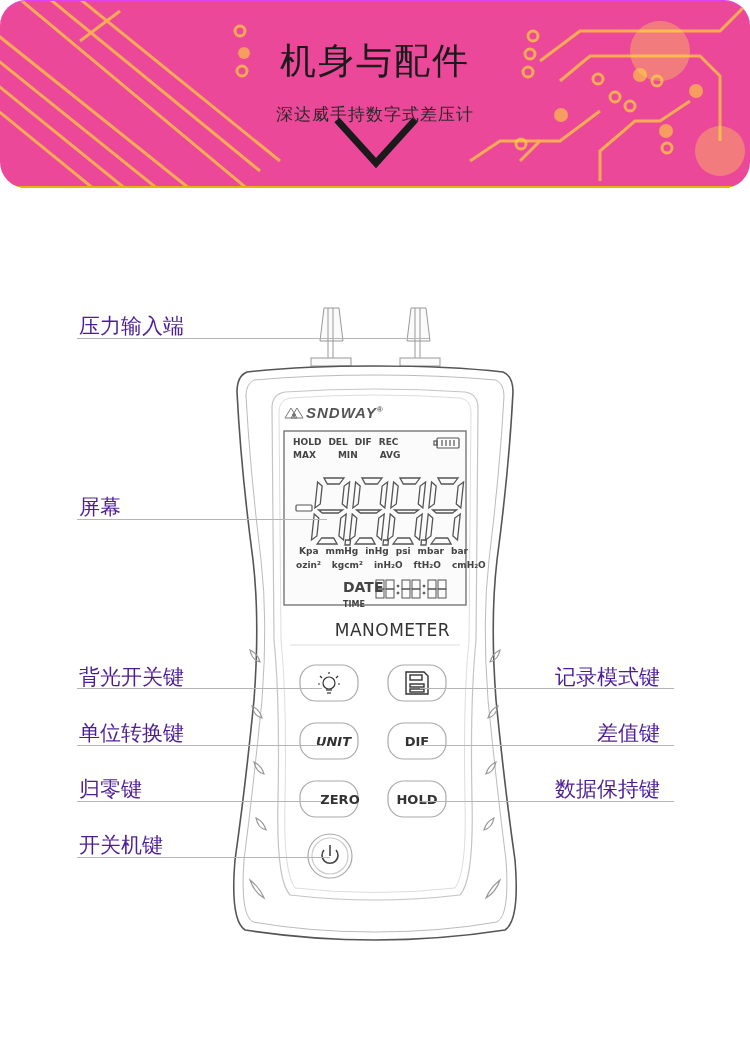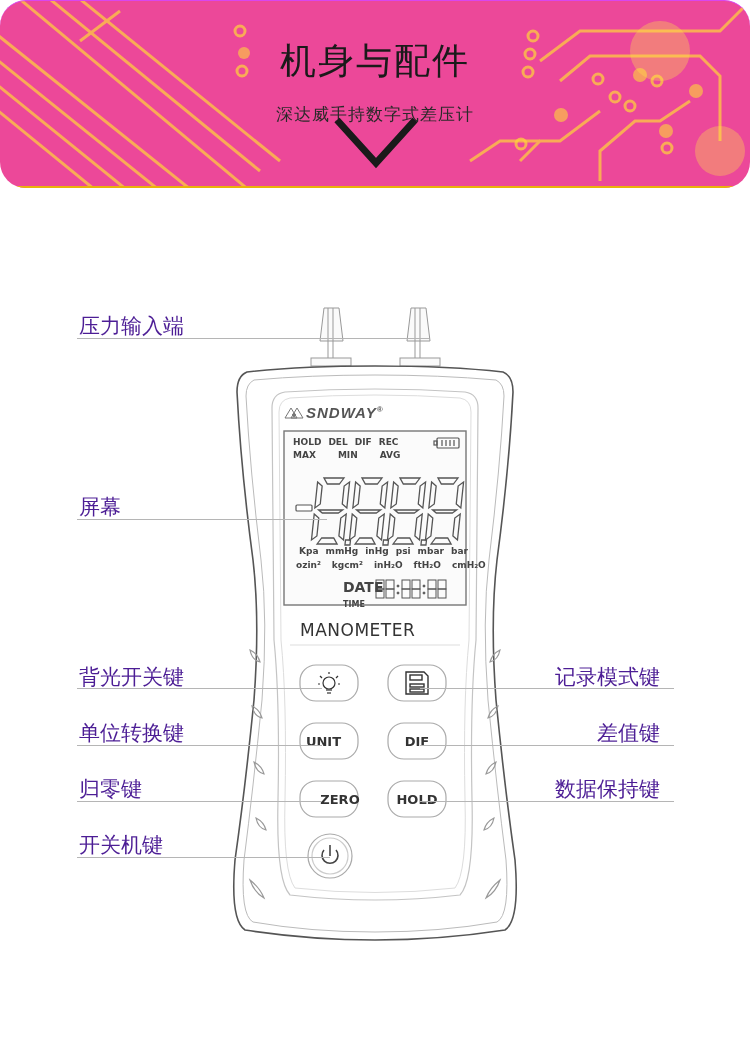--- a/index.html
+++ b/index.html
@@ -12,21 +12,21 @@
   .banner-bottom{position:absolute;left:0;top:185px;width:750px;height:2px;background:#e9b20a;}
 
   .device{position:absolute;left:0;top:0;}
   .label{position:absolute;font-size:21px;color:#4c1d95;white-space:nowrap;}
   .label.left{left:79px;}
   .label.right{right:90px;text-align:right;}
   .leader{position:absolute;height:1px;background:#b5b5b5;}
 
   .screen-text{font-family:Liberation Sans, sans-serif;}
   .btn-label{position:absolute;font-family:"DejaVu Sans",sans-serif;font-weight:bold;font-size:13px;color:#333;text-align:center;}
-  .manometer{position:absolute;left:300px;width:150px;top:620px;text-align:left;font-size:17px;color:#333;letter-spacing:0.5px;}
+  .manometer{position:absolute;left:300px;width:150px;top:620px;text-align:right;font-size:17px;color:#333;letter-spacing:0.5px;}
 </style>
 </head>
 <body>
 
 <div class="banner">
   <svg class="bg" width="750" height="187">
     <g stroke="#ffd63a" stroke-width="3" fill="none" opacity="0.7">
       <line x1="-20" y1="20" x2="230" y2="220"></line>
       <line x1="-20" y1="45" x2="210" y2="230"></line>
       <line x1="-20" y1="70" x2="190" y2="240"></line>
@@ -256,21 +256,21 @@
   <span>kgcm²</span>
   <span>inH₂O</span>
   <span>ftH₂O</span>
   <span>cmH₂O</span>
 </div>
 <div style="position:absolute;left:343px;top:579px;font-size:14px;font-weight:bold;color:#444;">DATE</div>
 <div style="position:absolute;left:343px;top:589px;font-size:8px;font-weight:bold;color:#444;margin-top:11px;">TIME</div>
 
 <div class="manometer">MANOMETER</div>
 
-<div class="btn-label" style="left:296px;top:734px;width:55px;">
+<div class="btn-label" style="left:306px;top:734px;width:55px;font-style:italic;">
   <span>UNIT</span>
 </div>
 <div class="btn-label" style="left:388px;top:734px;width:58px;">
   <span>DIF</span>
 </div>
 <div class="btn-label" style="left:300px;top:792px;width:80px;">
   <span>ZERO</span>
 </div>
 <div class="btn-label" style="left:388px;top:792px;width:58px;">
   <span>HOLD</span>

